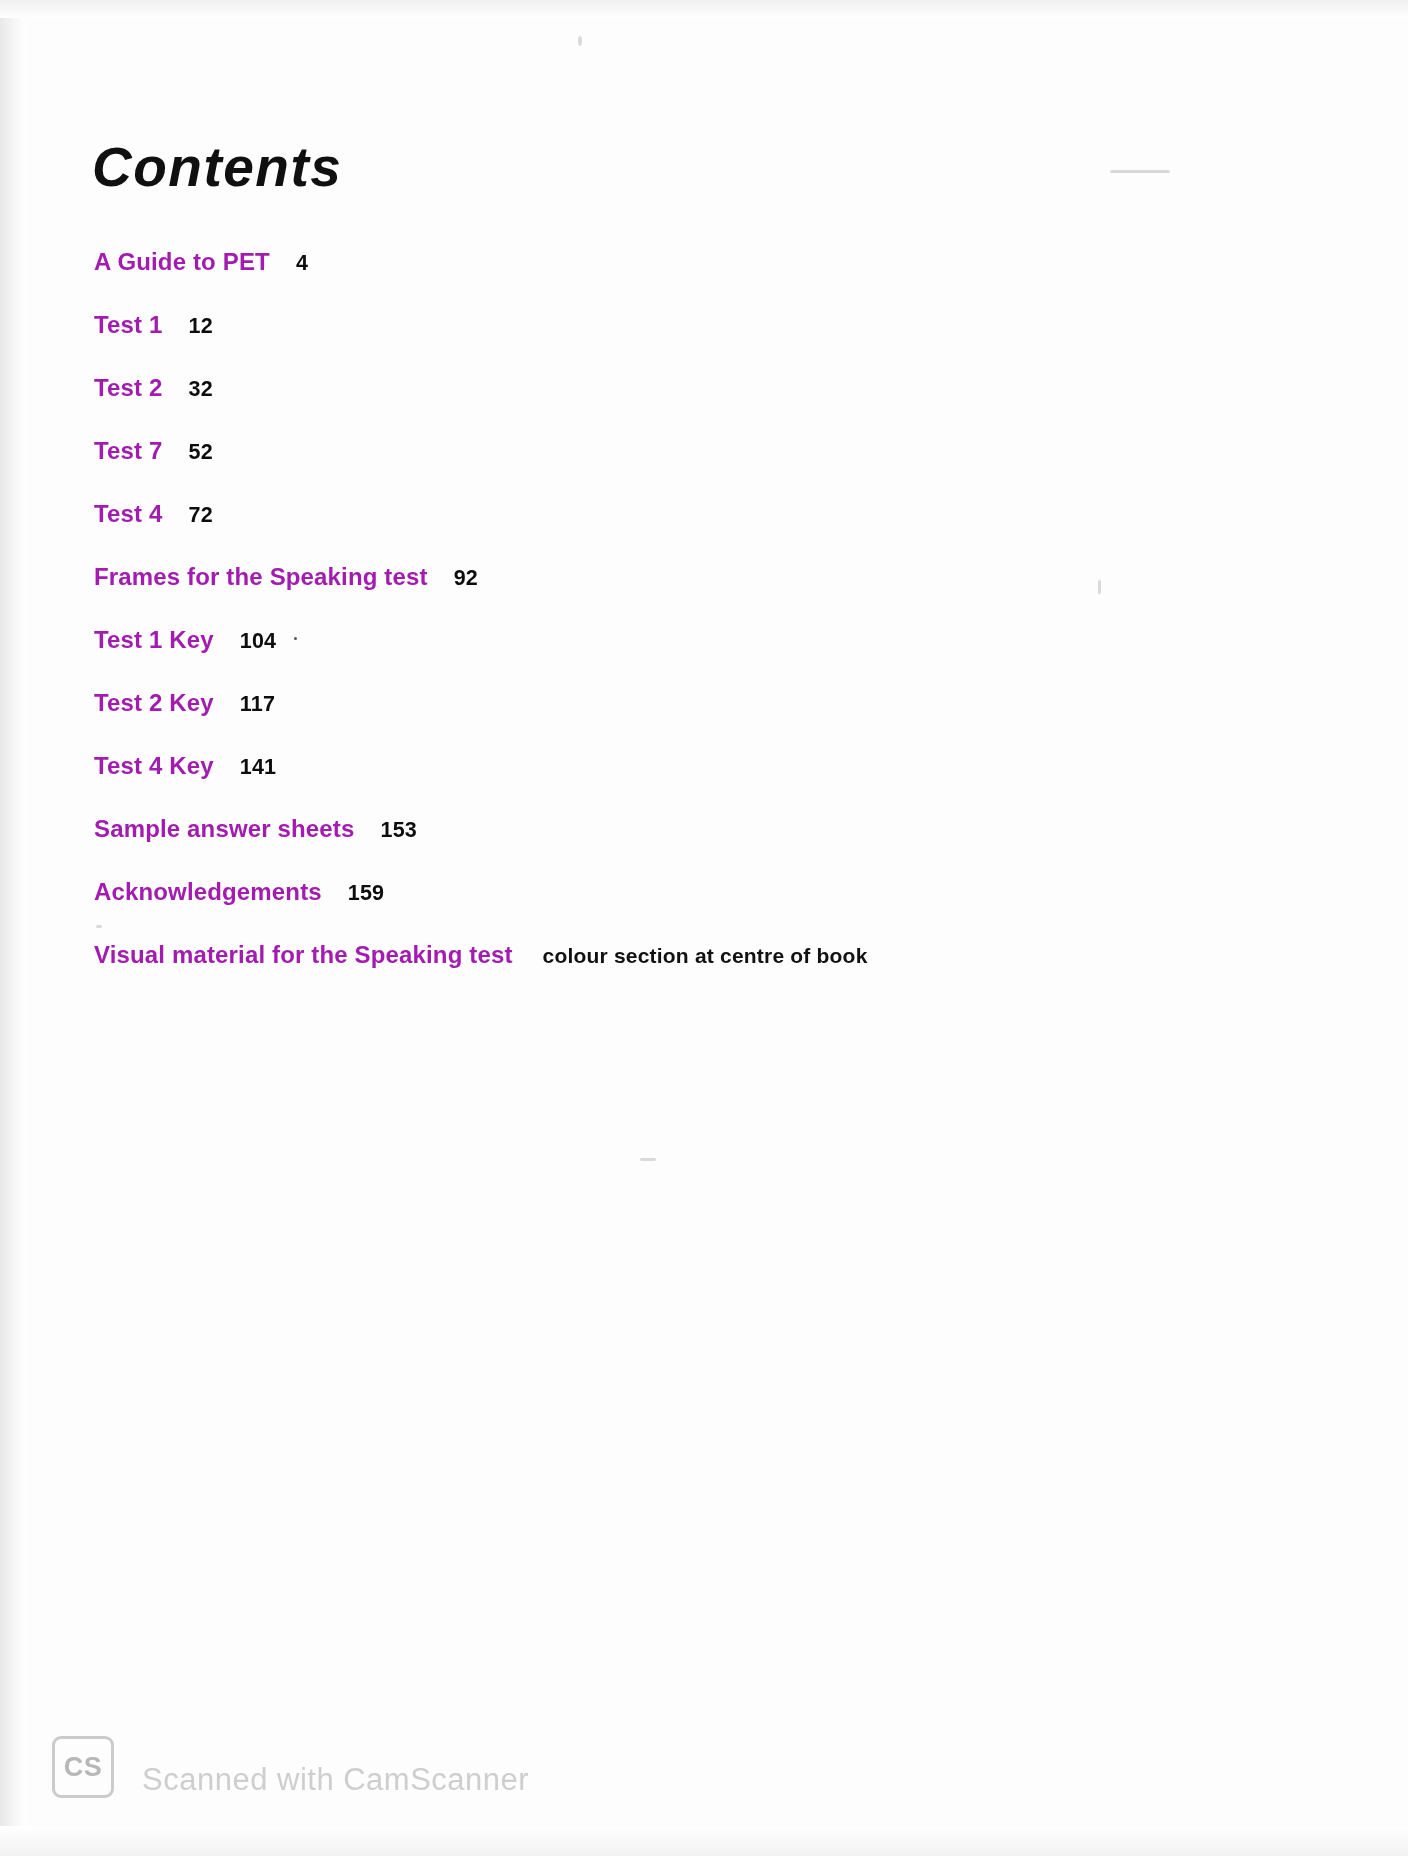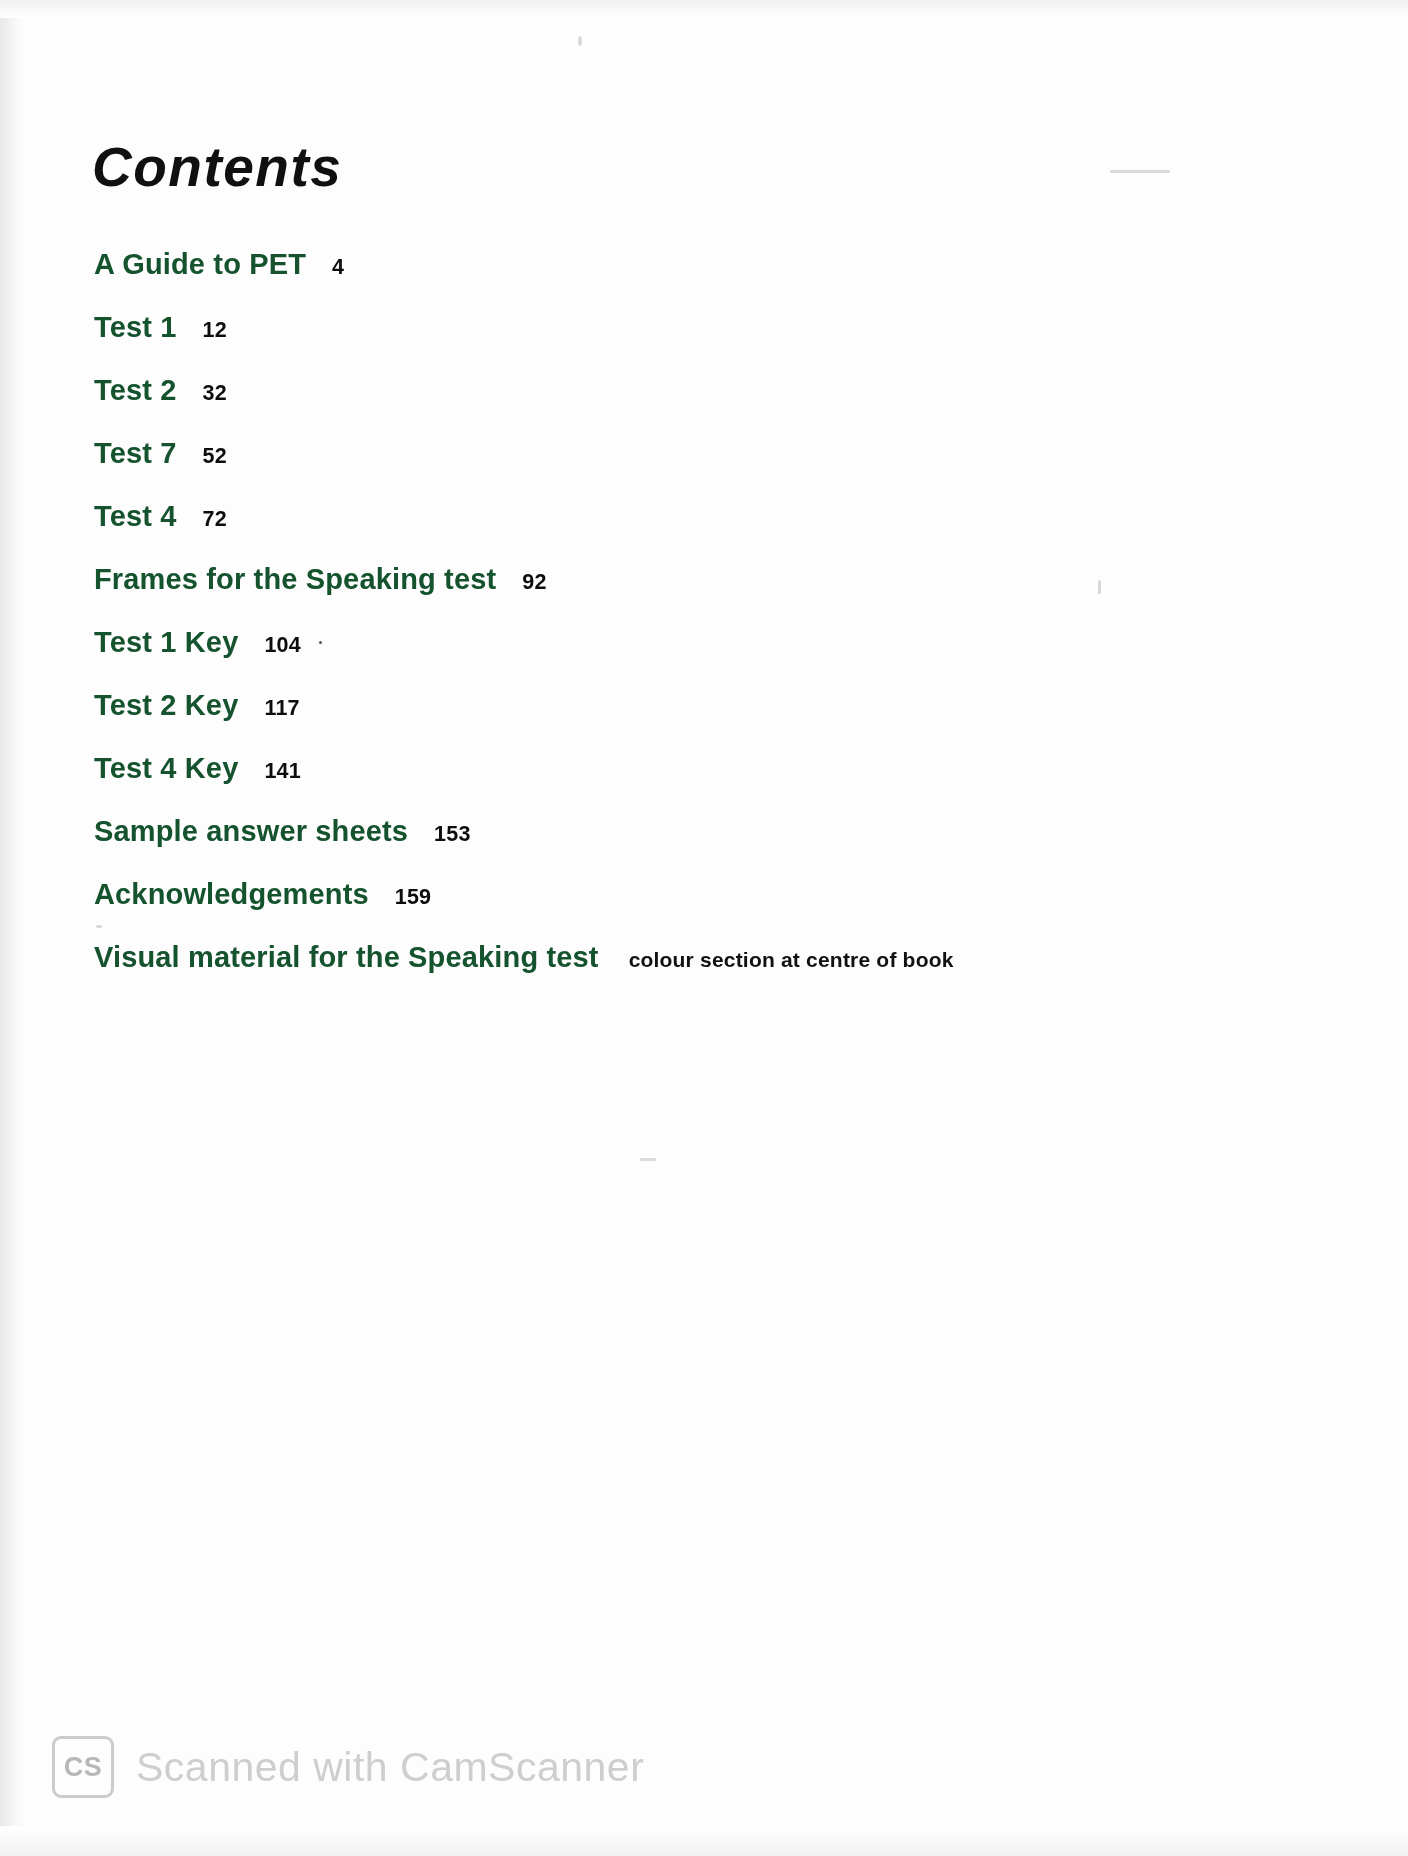--- a/index.html
+++ b/index.html
@@ -68,22 +68,22 @@
 
   .toc-row {
     display: flex;
     align-items: baseline;
     height: 63px;
     white-space: nowrap;
   }
 
   .toc-label {
     font-weight: 700;
-    font-size: 29px;
-    color: #14532d;
+    font-size: 24px;
+    color: #a21caf;
     letter-spacing: 0.15px;
   }
 
   .toc-page {
     font-weight: 700;
     font-size: 21.5px;
     color: #0d0d0d;
     margin-left: 26px;
     letter-spacing: 0.2px;
   }
@@ -102,39 +102,39 @@
     background: #555;
     border-radius: 50%;
   }
 
   
   .watermark {
     position: absolute;
     left: 52px;
     bottom: 58px;
     display: flex;
-    align-items: center;
-    gap: 22px;
+    align-items: flex-end;
+    gap: 28px;
     opacity: 0.72;
   }
   .cs-badge {
     width: 56px;
     height: 56px;
     border: 3px solid #b9b9b9;
     border-radius: 9px;
     display: flex;
     align-items: center;
     justify-content: center;
     font-weight: 700;
     font-size: 27px;
     color: #9d9d9d;
     letter-spacing: 0.5px;
   }
   .wm-text {
-    font-size: 41px;
+    font-size: 31px;
     color: #bcbcbc;
     letter-spacing: 0.5px;
   }
 </style>
 </head>
 <body>
 
 <div class="page">
   <div class="scan-edge-left"></div>
   <div class="scan-edge-top"></div>

